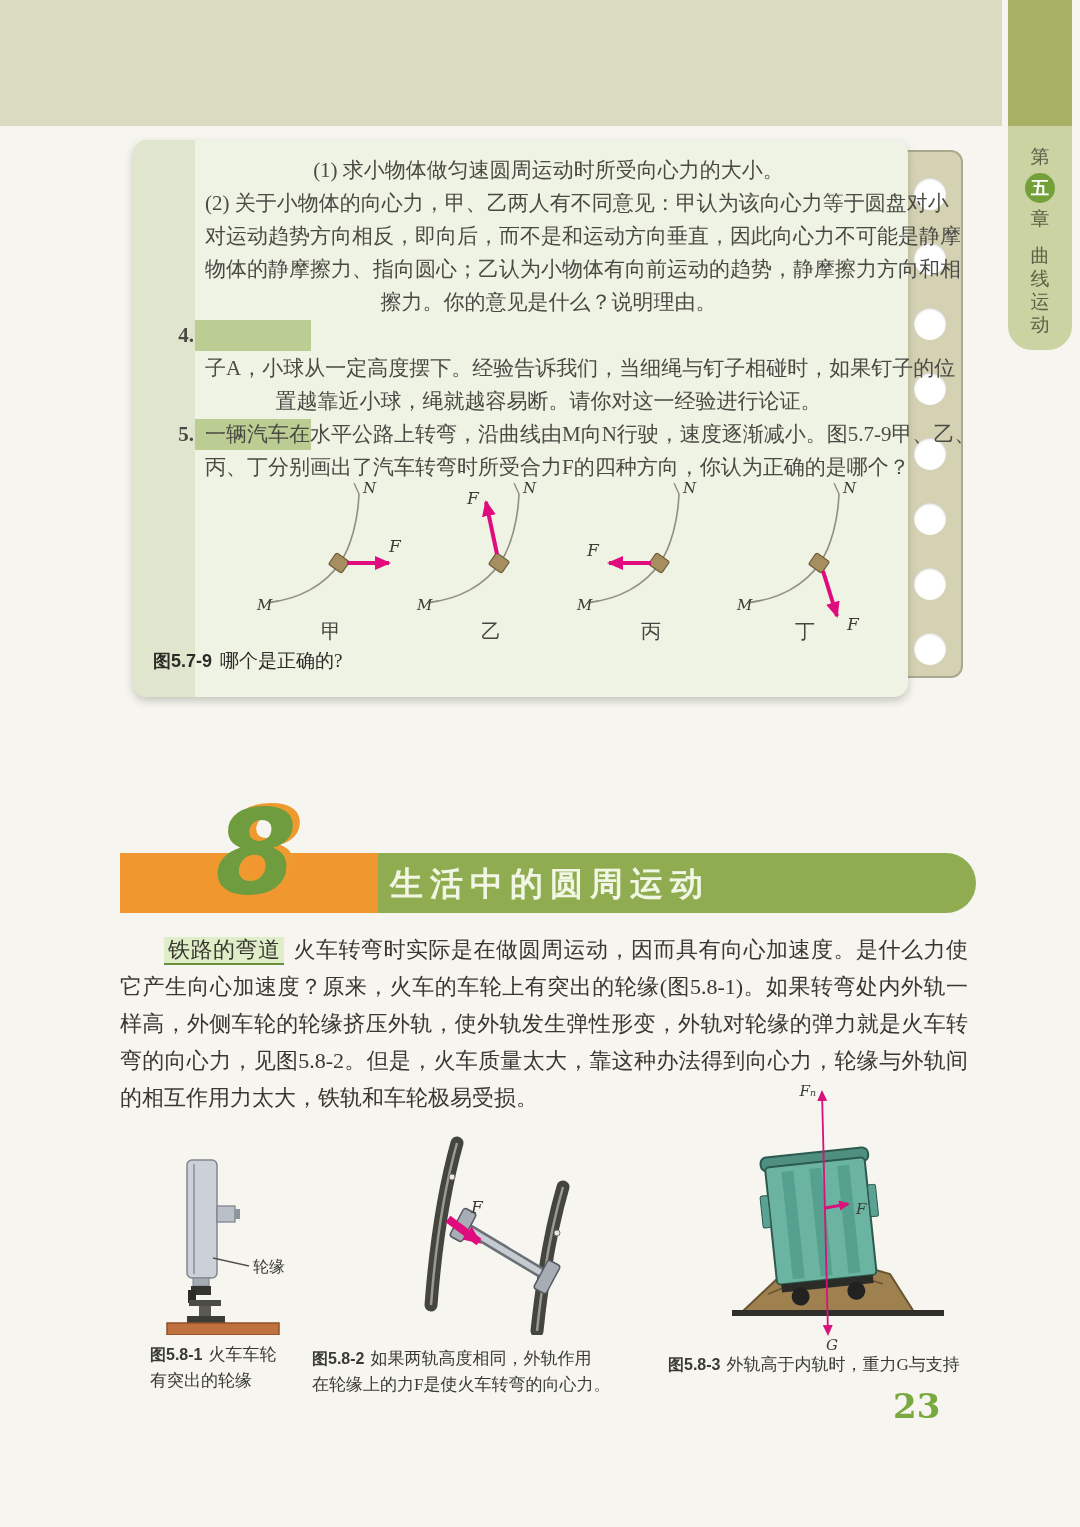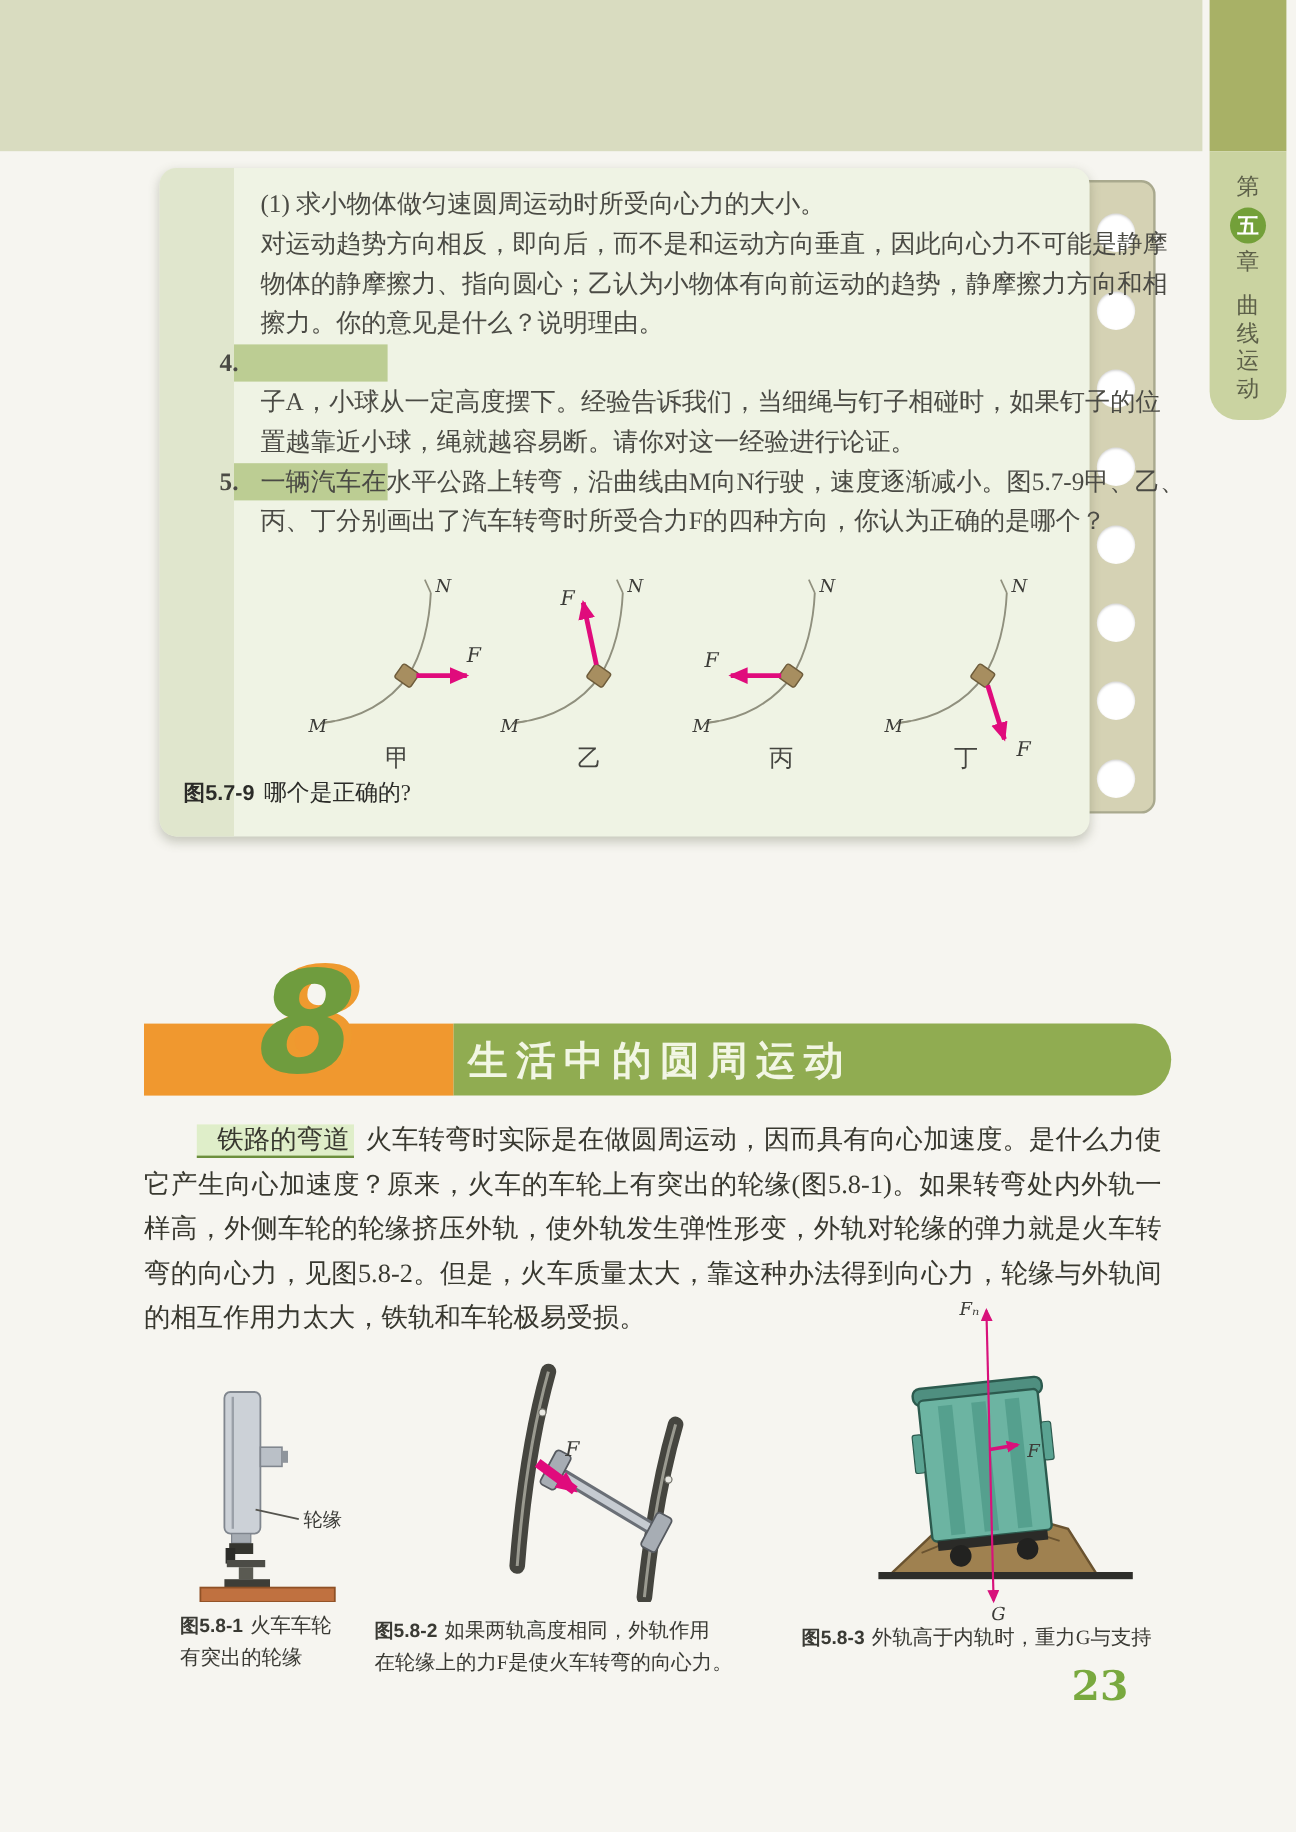--- a/index.html
+++ b/index.html
@@ -31,21 +31,21 @@
     background:#d5d2b4; border:2px solid #a9a98e; border-radius:12px;
   }
   .hole { position:absolute; left:19px; width:32px; height:32px; border-radius:50%; background:#ffffff; box-shadow:inset 0 1px 2px rgba(0,0,0,.18); }
   
   .panel {
     position:absolute; left:133px; top:140px; width:775px; height:557px; z-index:0;
     background:#eff3e4; border-radius:14px; box-shadow:0 4px 9px rgba(90,95,70,.30);
   }
   .panel-strip { position:absolute; left:0; top:0; width:62px; height:100%;
     background:#e0e6cd; border-radius:14px 0 0 14px; }
-  .plines { position:absolute; left:12px; top:14px; right:16px; padding-left:72px; }
+  .plines { position:absolute; left:0; top:14px; right:16px; padding-left:72px;text-align:center; }
   .pline { position:relative; height:33px; line-height:33px; font-size:21px; color:#4a4a44; white-space:nowrap; }
   .pline.band::before { content:""; position:absolute; left:-72px; top:1px; width:178px; height:31px;
     background:#bccd93; z-index:-1; }
   .pnum { position:absolute; left:-34px; top:0; width:30px; font-weight:bold; }
   
   .opts { position:absolute; left:0; top:338px; width:100%; height:165px; }
   .opt { position:absolute; top:0; width:150px; height:165px; }
   .curve { fill:none; stroke:#90907e; stroke-width:1.6; }
   .mdash { stroke:#90907e; stroke-width:1.4; }
   .lbl { font-family:"DejaVu Serif",serif; font-style:italic; font-size:15px; fill:#3c3c38; }
@@ -61,21 +61,21 @@
   .big-num {
     position:absolute; left:196px; top:786px; width:120px; height:140px;
     font-family:"DejaVu Sans",sans-serif; font-style:italic; font-weight:bold;
     font-size:118px; line-height:132px; color:#6f9c3e; text-shadow:7px -3px 0 #ef9a2f; text-align:center;
   }
   .sec-title { position:absolute; left:390px; top:862px; font-family:"DejaVu Sans",sans-serif;
     font-weight:bold; font-size:33px; color:#f2f6e4; letter-spacing:7px; }
   
   .para { position:absolute; left:120px; top:931px; width:848px; font-size:22px; line-height:37px;
     text-align:justify; text-indent:2em; color:#38382f; }
-  .lead { background:#dfeec9; border-bottom:2px solid #6c8f3d; padding:0 3px 1px 17px; margin-right:10px; }
+  .lead { background:#dfeec9; border-bottom:2px solid #6c8f3d; padding:0 3px 1px 4px; margin-right:10px; }
   
   .figsvg { position:absolute; }
   .figcap { position:absolute; font-size:17px; line-height:26px; color:#3a3a34; }
   .figcap .cap-bold { font-size:16px; margin-right:6px; }
   .pageno { position:absolute; left:893px; top:1386px; font-family:"DejaVu Serif",serif;
     font-weight:bold; font-size:34px; color:#79a93f; }
 </style>
 </head>
 <body>
 
@@ -99,20 +99,21 @@
     <div class="hole" style="top:351px"></div>
     <div class="hole" style="top:416px"></div>
     <div class="hole" style="top:481px"></div>
   </div>
 
   <div class="panel">
     <div class="panel-strip"></div>
 
     <div class="plines">
       <div class="pline"><span>(1) 求小物体做匀速圆周运动时所受向心力的大小。</span></div>
+      <div class="pline"><span>(2) 关于小物体的向心力，甲、乙两人有不同意见：甲认为该向心力等于圆盘对小</span></div>
       <div class="pline"><span>对运动趋势方向相反，即向后，而不是和运动方向垂直，因此向心力不可能是静摩</span></div>
       <div class="pline"><span>物体的静摩擦力、指向圆心；乙认为小物体有向前运动的趋势，静摩擦力方向和相</span></div>
       <div class="pline"><span>擦力。你的意见是什么？说明理由。</span></div>
       <div class="pline band"><span class="pnum">4.</span></div>
       <div class="pline"><span>子A，小球从一定高度摆下。经验告诉我们，当细绳与钉子相碰时，如果钉子的位</span></div>
       <div class="pline"><span>置越靠近小球，绳就越容易断。请你对这一经验进行论证。</span></div>
       <div class="pline band"><span class="pnum">5.</span><span>一辆汽车在水平公路上转弯，沿曲线由M向N行驶，速度逐渐减小。图5.7-9甲、乙、</span></div>
       <div class="pline"><span>丙、丁分别画出了汽车转弯时所受合力F的四种方向，你认为正确的是哪个？</span></div>
     </div>
 

